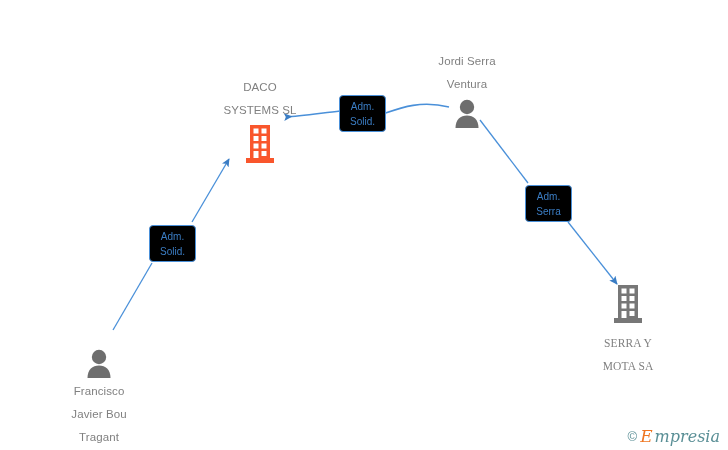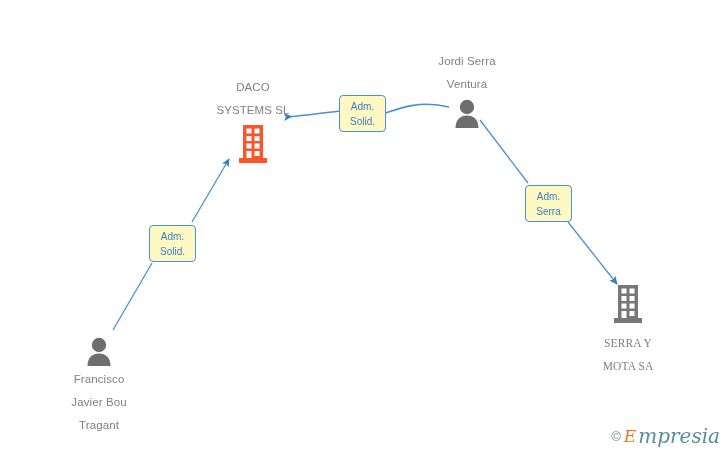--- a/index.html
+++ b/index.html
@@ -52,21 +52,21 @@
   .node svg { display: block; margin: 0 auto; }
 
   
   .rel-box {
     position: absolute;
     box-sizing: border-box;
     width: 47px;
     height: 37px;
     border: 1px solid #4a90d9;
     border-radius: 4px;
-    background: #fef9c3;
+    background: #000000;
     color: #3b7dc4;
     font-size: 10px;
     line-height: 15px;
     text-align: center;
     padding-top: 3px;
     box-shadow: 0 0 0 0 rgba(0,0,0,0);
   }
   .rel-box span { display: block; }
 
   
@@ -89,21 +89,21 @@
   #watermark .brand-e {
     color: #ef7622;
     font-family: "DejaVu Serif", serif;
     font-style: italic;
     font-size: 17px;
   }
   #watermark .brand-rest {
     color: #5a8f96;
     font-family: "DejaVu Serif", serif;
     font-style: italic;
-    font-size: 20px;
+    font-size: 16px;
     margin-left: -1px;
   }
 </style>
 </head>
 <body>
 
 <div id="canvas">
 
   <svg id="edges" viewBox="0 0 728 450" width="728" height="450" xmlns="http://www.w3.org/2000/svg">
     <defs>
@@ -124,21 +124,21 @@
       <path d="M113,330 L152,263" fill="none" stroke="#4a90d9" stroke-width="1.3"></path>
       <path d="M192,222 L229,159" fill="none" stroke="#4a90d9" stroke-width="1.3" marker-end="url(#arrow-head)"></path>
     </g>
 
     <g>
       <path d="M480,120 L528,183" fill="none" stroke="#4a90d9" stroke-width="1.3"></path>
       <path d="M568,222 L617,284" fill="none" stroke="#4a90d9" stroke-width="1.3" marker-end="url(#arrow-head)"></path>
     </g>
   </svg>
 
-  <div class="node label-above" style="left:253px; top:76px;">
+  <div class="node label-above" style="left:260px; top:76px;">
     <span class="caption">DACO
 SYSTEMS SL</span>
     <span class="glyph">
       <svg width="30" height="40" viewBox="0 0 30 40" xmlns="http://www.w3.org/2000/svg">
         <rect x="5" y="1" width="20" height="33" fill="#f9562c"></rect>
         <rect x="1" y="34" width="28" height="5" fill="#f9562c"></rect>
         <rect x="8.5" y="4.5" width="5" height="5" fill="#ffffff"></rect>
         <rect x="16.5" y="4.5" width="5" height="5" fill="#ffffff"></rect>
         <rect x="8.5" y="12" width="5" height="5" fill="#ffffff"></rect>
         <rect x="16.5" y="12" width="5" height="5" fill="#ffffff"></rect>
@@ -173,21 +173,21 @@
         <rect x="8.5" y="19.5" width="5" height="5" fill="#ffffff"></rect>
         <rect x="16.5" y="19.5" width="5" height="5" fill="#ffffff"></rect>
         <rect x="8.5" y="27" width="5" height="7" fill="#ffffff"></rect>
         <rect x="16.5" y="27" width="5" height="5" fill="#ffffff"></rect>
       </svg>
     </span>
     <span class="caption">SERRA Y
 MOTA SA</span>
   </div>
 
-  <div class="node label-below" style="left:99px; top:336px;">
+  <div class="node label-below" style="left:99px; top:348px;">
     <span class="glyph" style="height:30px;">
       <svg width="28" height="30" viewBox="0 0 28 30" xmlns="http://www.w3.org/2000/svg">
         <circle cx="14" cy="9" r="7.2" fill="#6e6e6e"></circle>
         <path d="M2.5,30 C2.5,21.5 7.5,17.6 14,17.6 C20.5,17.6 25.5,21.5 25.5,30 Z" fill="#6e6e6e"></path>
       </svg>
     </span>
     <span class="caption">Francisco
 Javier Bou
 Tragant</span>
   </div>

